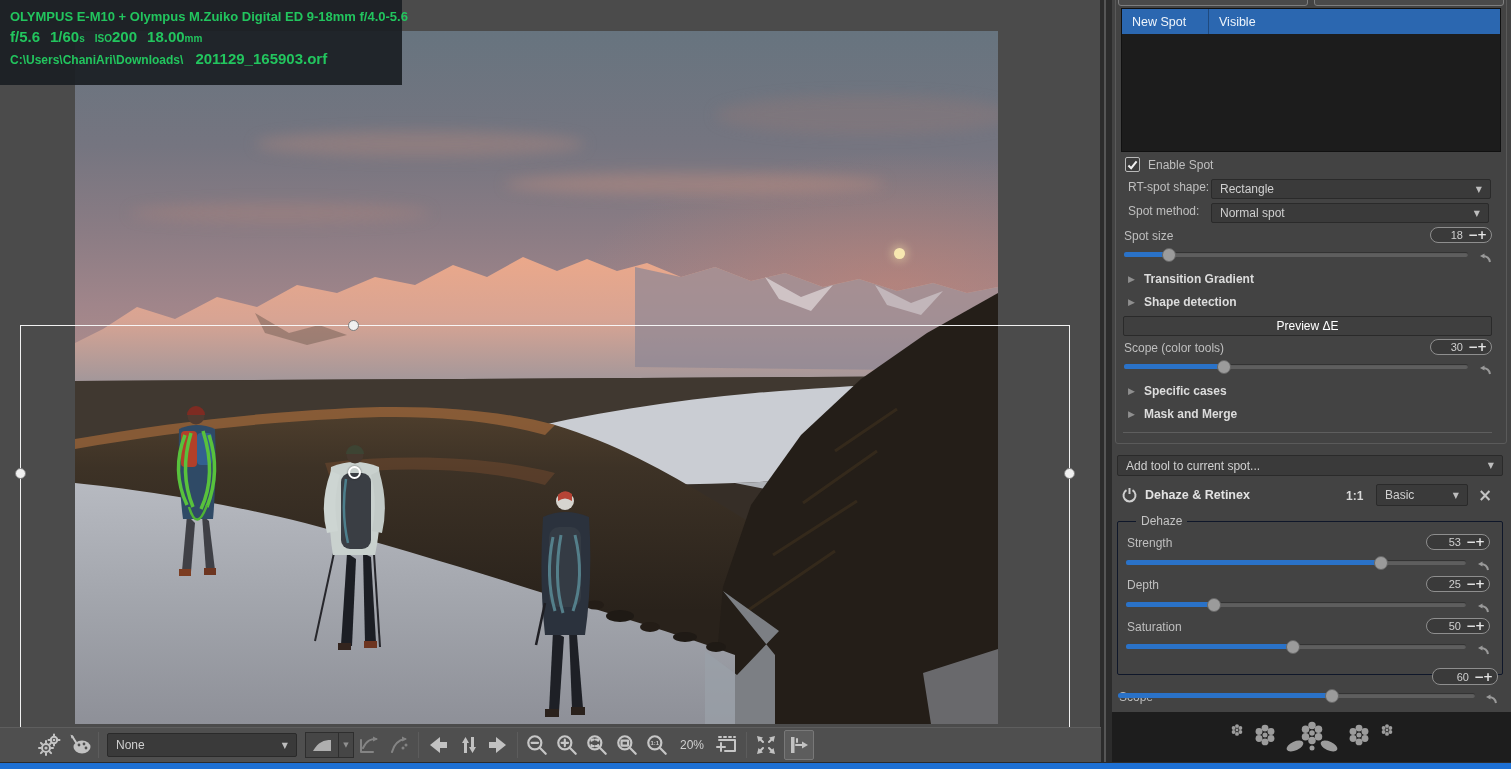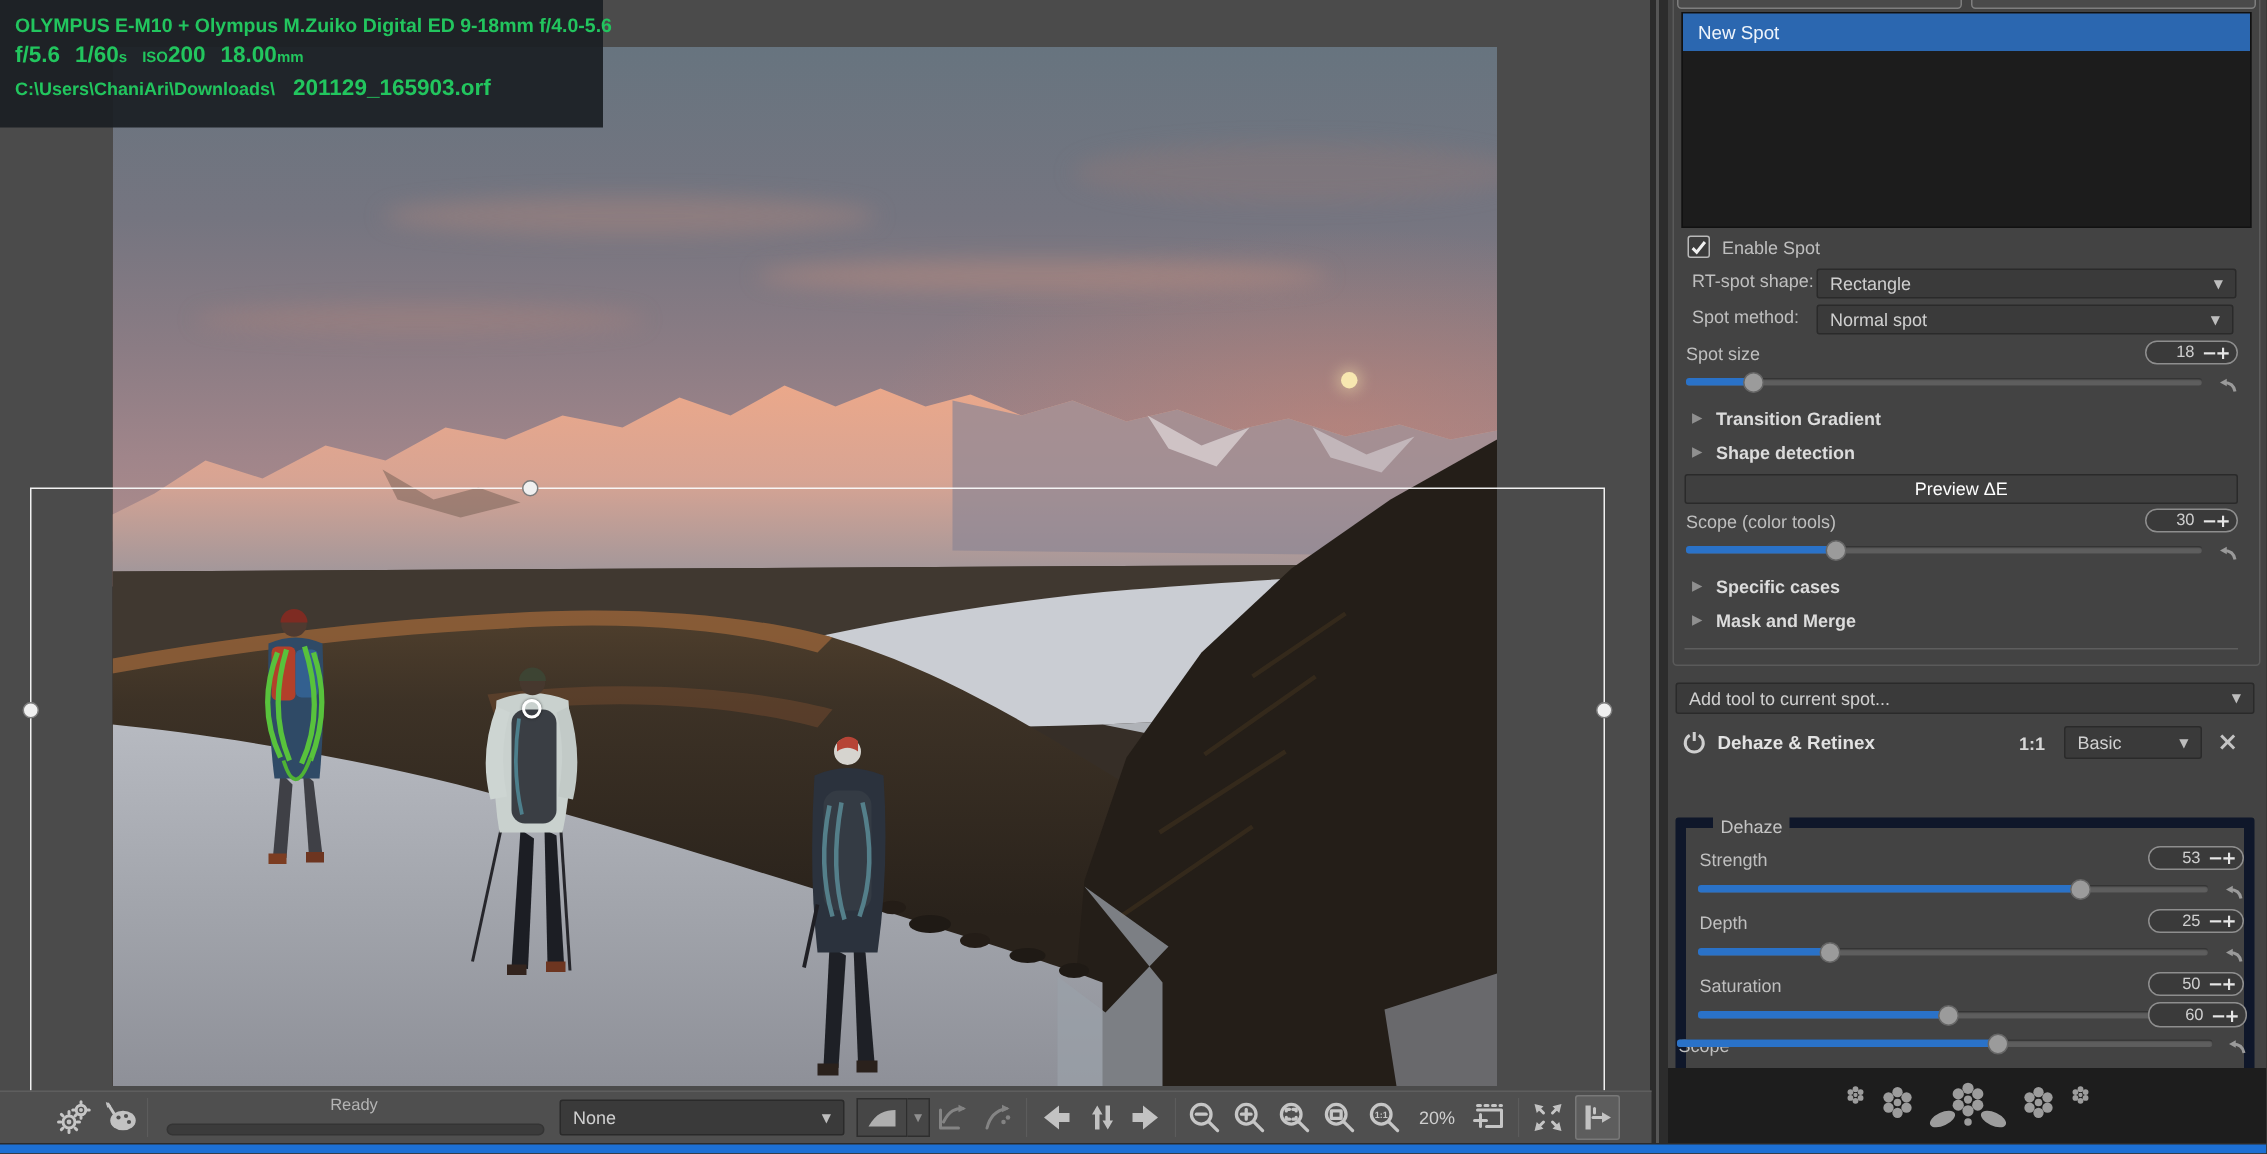--- a/index.html
+++ b/index.html
@@ -106,21 +106,21 @@
   .divider { position:absolute; left:11px; top:432px; width:369px; height:1px; background:#5e5e5e; }
 
   .addtool { position:absolute; left:5px; top:455px; width:386px; height:21px; }
   .tool-head { position:absolute; left:0; top:484px; width:399px; height:24px; }
   .tool-name { position:absolute; left:33px; top:4px; color:#e2e2e2; font-size:12.5px; font-weight:bold; }
   .tool-scale { position:absolute; left:234px; top:5px; color:#d8d8d8; font-size:12px; font-weight:bold; }
   .tool-dd { position:absolute; left:264px; top:0; width:92px; height:22px; }
   .tool-close { position:absolute; left:366px; top:1px; color:#c4c4c4; font-size:17px; font-weight:bold; line-height:20px; }
   .power { position:absolute; left:10px; top:3px; }
 
-  .fieldset { position:absolute; left:5px; top:521px; width:386px; height:179px; border:7px solid #0f172a; border-radius:2px;margin-top:24px; }
+  .fieldset { position:absolute; left:5px; top:521px; width:386px; height:154px; border:1px solid #0f172a; border-radius:2px; }
   .legend { position:absolute; left:18px; top:-8px; background:#434343; padding:0 5px; color:#c4c4c4; font-size:12px; }
 
   .footer { position:absolute; left:0; top:712px; width:399px; height:50px; background:#1d1d1d; }
   .flowers { position:absolute; left:50%; top:6px; transform:translateX(-50%); }
 
   .bottom-accent { position:absolute; left:0; top:762px; width:1511px; height:7px; background:#1d70d4; border-top:1px solid #2b2b2b; }
 
   svg .ic { stroke:#c6c6c6; fill:none; stroke-width:2; stroke-linecap:round; stroke-linejoin:round; }
   svg .icf { fill:#c2c2c2; stroke:none; }
 </style>
@@ -264,24 +264,20 @@
       <svg width="26" height="24" viewBox="0 0 26 24">
         <path class="ic" d="M6 3 L11 11" stroke-width="2.6"></path>
           <path class="icf" d="M4.5 1.5 L8 4 L5.5 5.5 Z"></path>
         <ellipse class="icf" cx="16" cy="14" rx="8.5" ry="6.5"></ellipse>
         <circle cx="13" cy="12" r="1.4" fill="#4f4f4f"></circle>
           <circle cx="18" cy="11" r="1.4" fill="#4f4f4f"></circle>
           <circle cx="20" cy="15" r="1.4" fill="#4f4f4f"></circle>
       </svg>
     </span>
     <span class="tb-sep"></span>
-    <div class="status-box">
-      <div class="status-label">Ready</div>
-      <div class="progress"></div>
-    </div>
     <div class="select profile-select">
       <span>None</span>
       <span class="arrow glyph">▼</span>
     </div>
     <div class="split-btn">
       <span class="split-main">
         <svg width="22" height="18" viewBox="0 0 22 18">
             <path class="icf" d="M2,15 C7,6 13,4 20,4 L20,15 Z" opacity=".85"></path>
           </svg>
       </span>
@@ -385,20 +381,21 @@
   <div class="panel">
     <div class="spot-frame"></div>
     <div class="top-btns">
       <span class="tbn"></span>
       <span class="tbn"></span>
     </div>
 
     <div class="spot-list">
       <div class="list-row">
         <span class="col-name">New Spot</span>
+        <span class="col-status">Visible</span>
       </div>
     </div>
 
     <div class="chk-row">
       <span class="checkbox">
         <svg width="11" height="10" viewBox="0 0 12 11">
             <polyline points="1.5,6 4.5,9 10.5,1.5" fill="none" stroke="#f0f0f0" stroke-width="2.2"></polyline>
           </svg>
       </span>
       <span class="label">Enable Spot</span>

